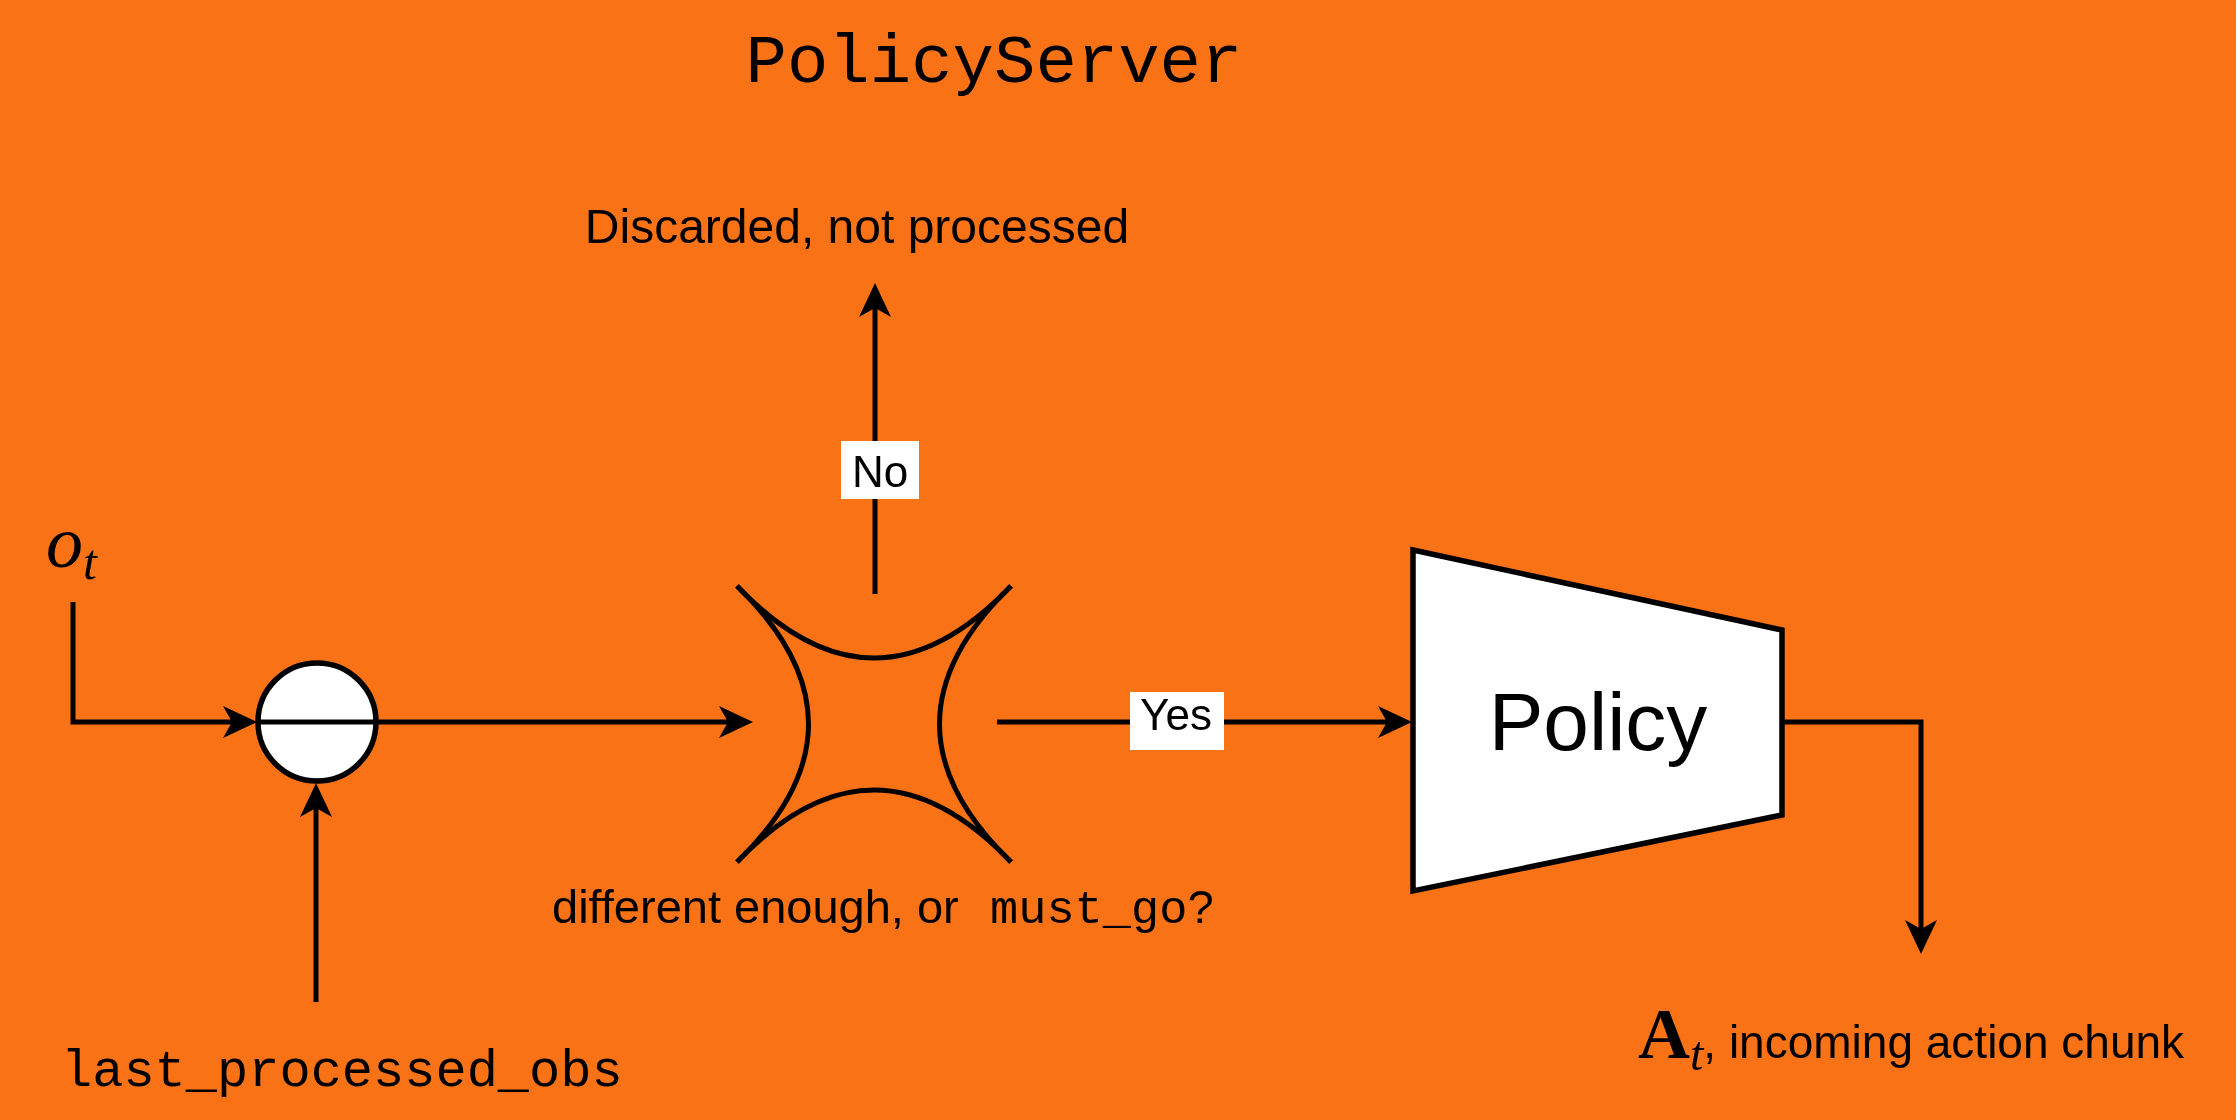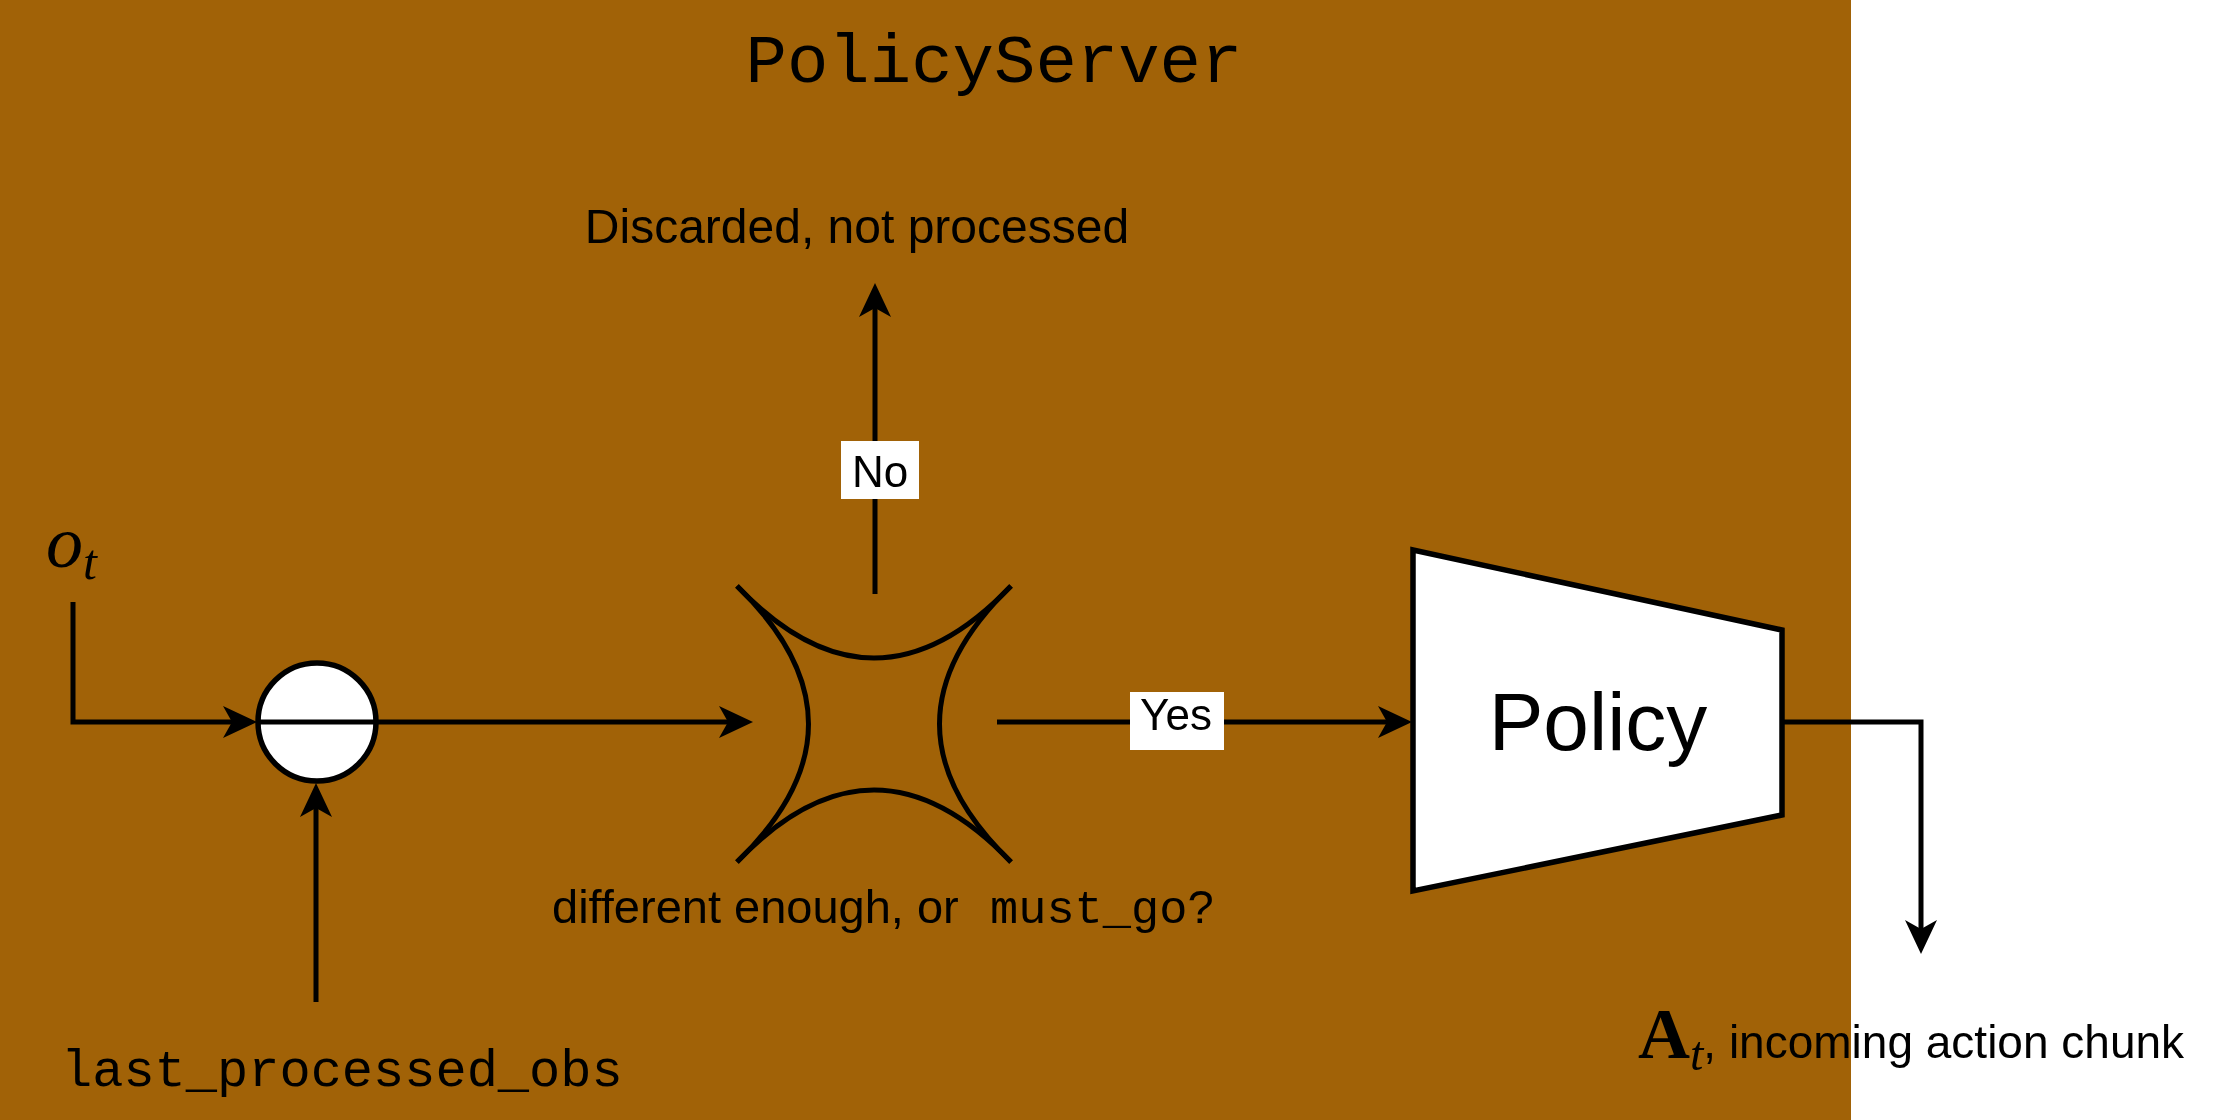--- a/index.html
+++ b/index.html
@@ -1,16 +1,16 @@
 <!DOCTYPE html>
 <html><head>
 <meta charset="utf-8">
 <style>
   html,body { margin:0; padding:0; background:#ffffff; }
-  .stage { width:1851px; height:1120px; position:relative; background:#a16207; }
+  .stage { width:2236px; height:1120px; position:relative; background:#f97316; }
   svg { display:block; }
   .ln    { stroke:#000000; stroke-width:5; fill:none; stroke-linejoin:miter; }
   .shape { stroke:#000000; stroke-width:5.5; fill:#ffffff; }
   .curve { stroke:#000000; stroke-width:5; fill:none; }
   .head  { fill:#000000; stroke:none; }
   .bg    { fill:#ffffff; stroke:none; }
   text   { fill:#000000; }
   .sans    { font-family:"Liberation Sans", sans-serif; }
   .mono    { font-family:"Liberation Mono", monospace; }
   .serifIt { font-family:"Liberation Serif", serif; font-style:italic; }

